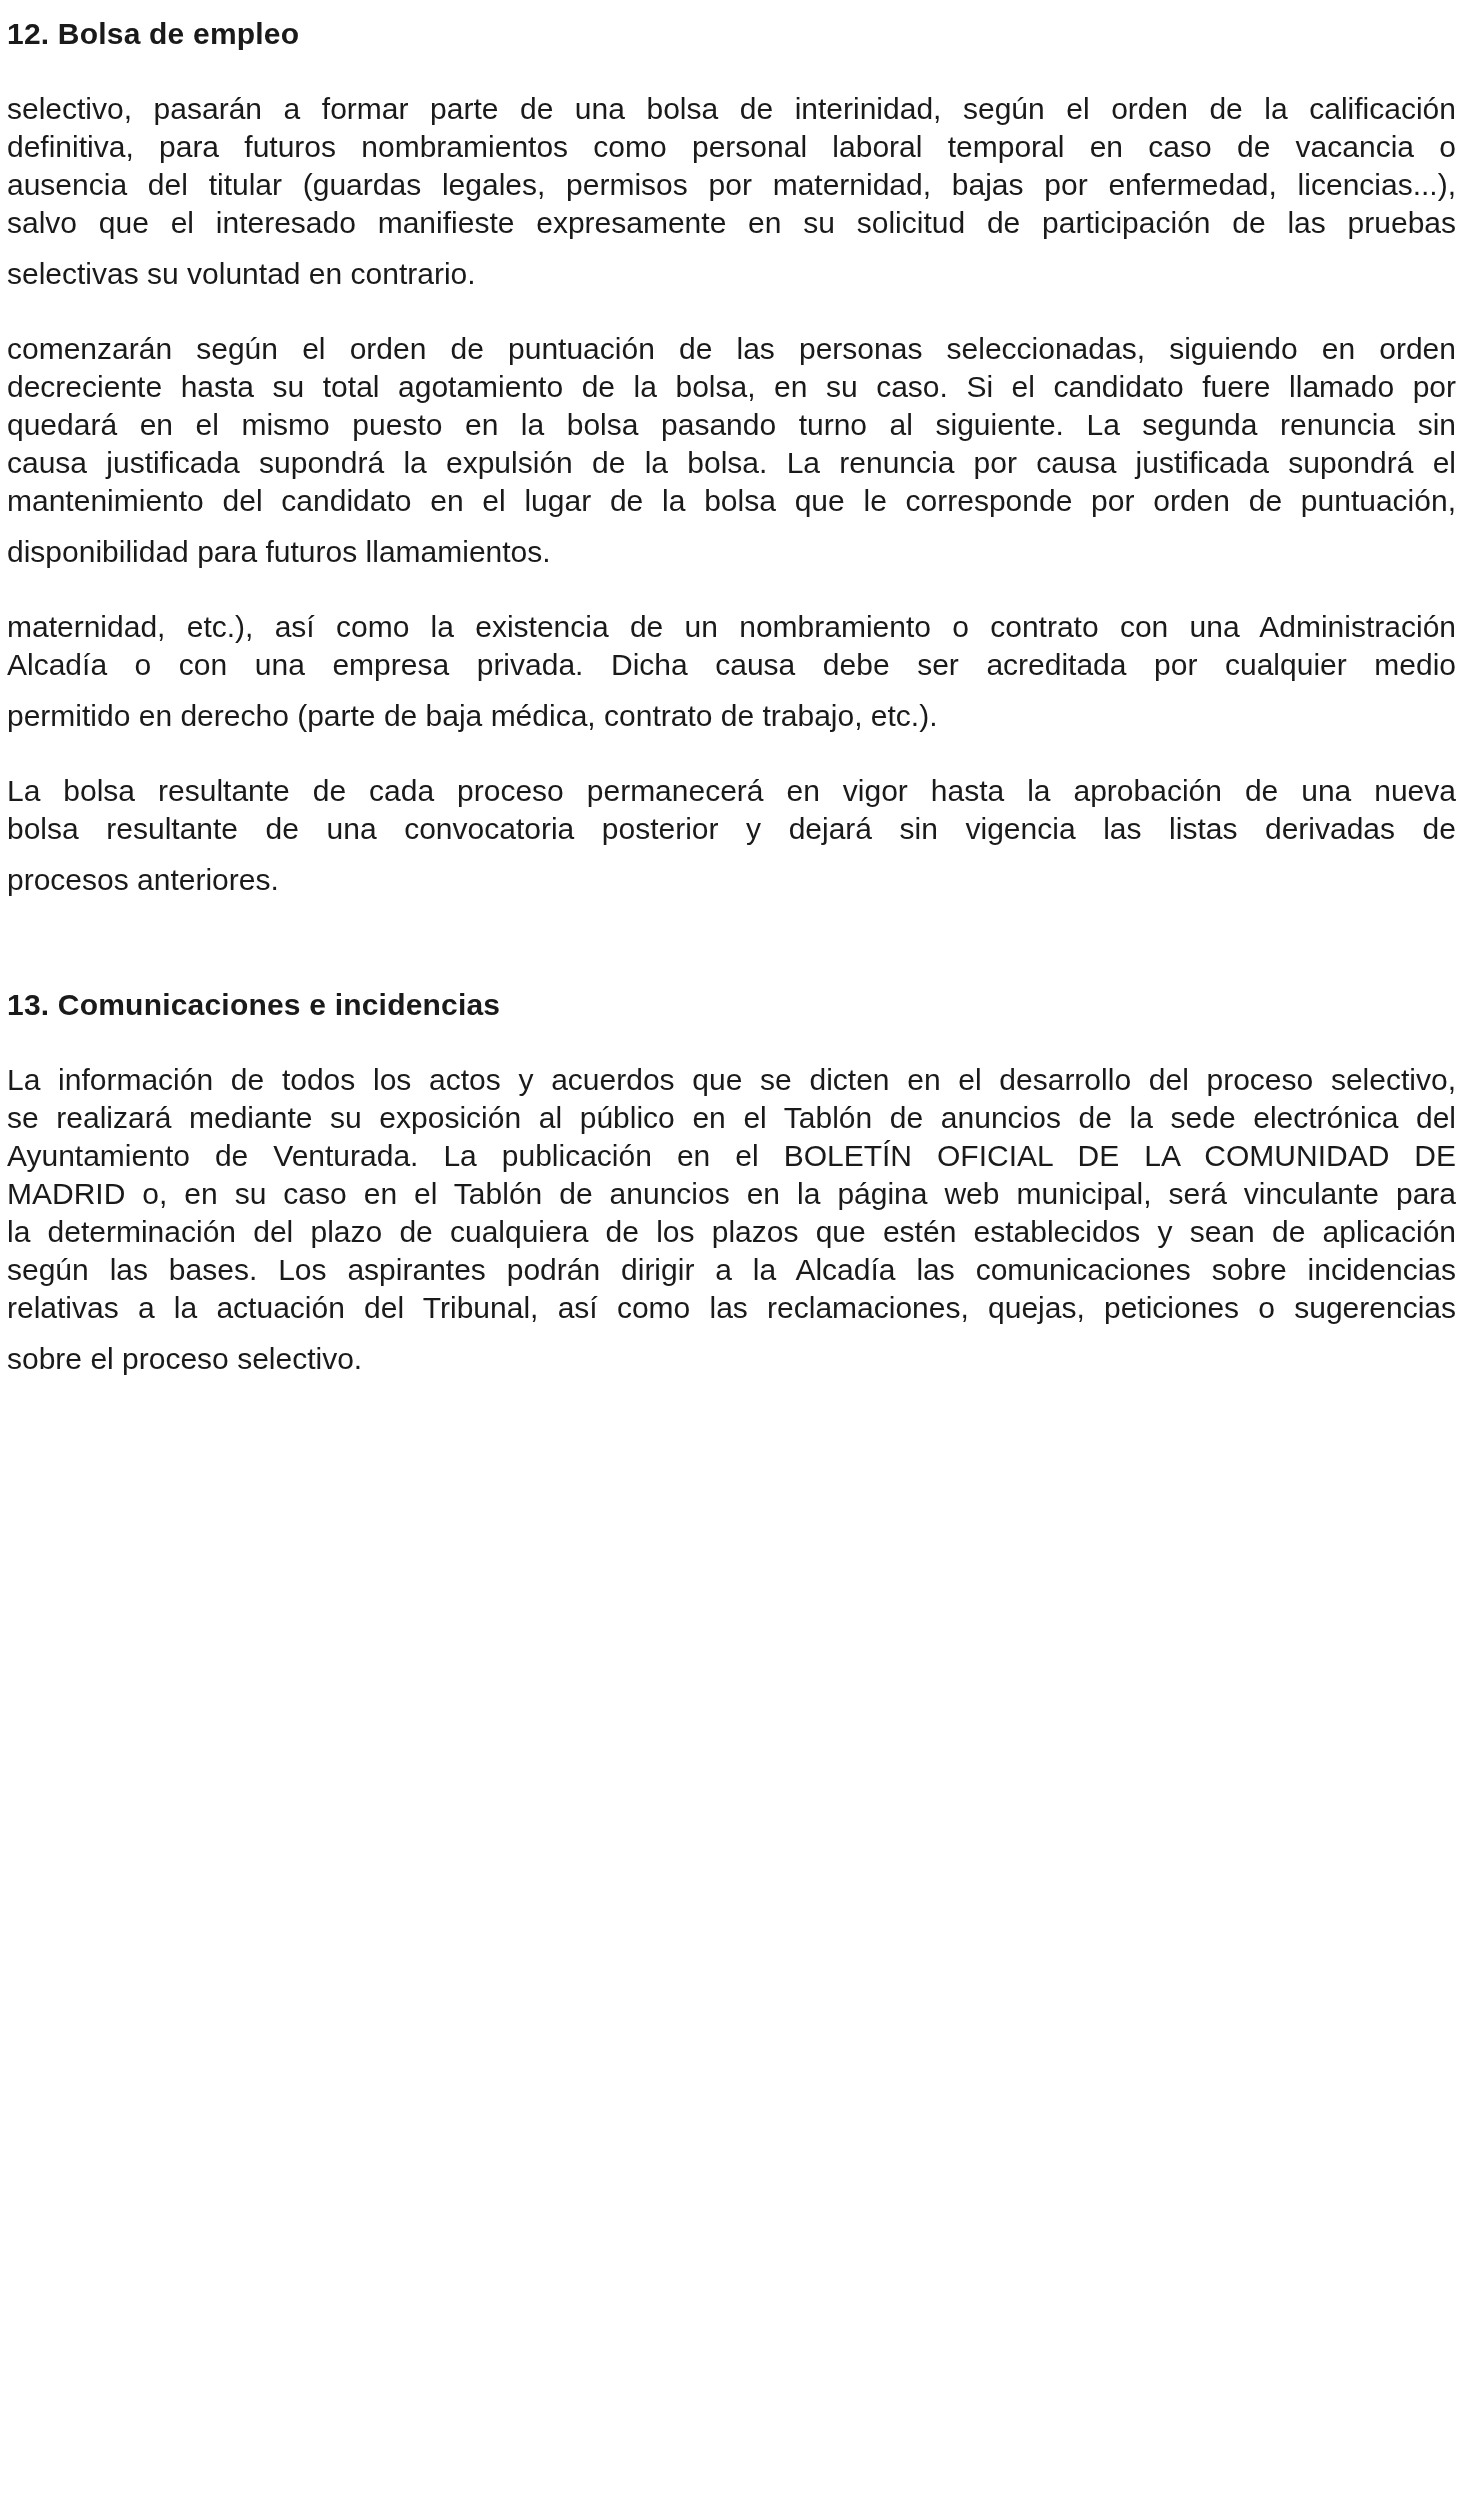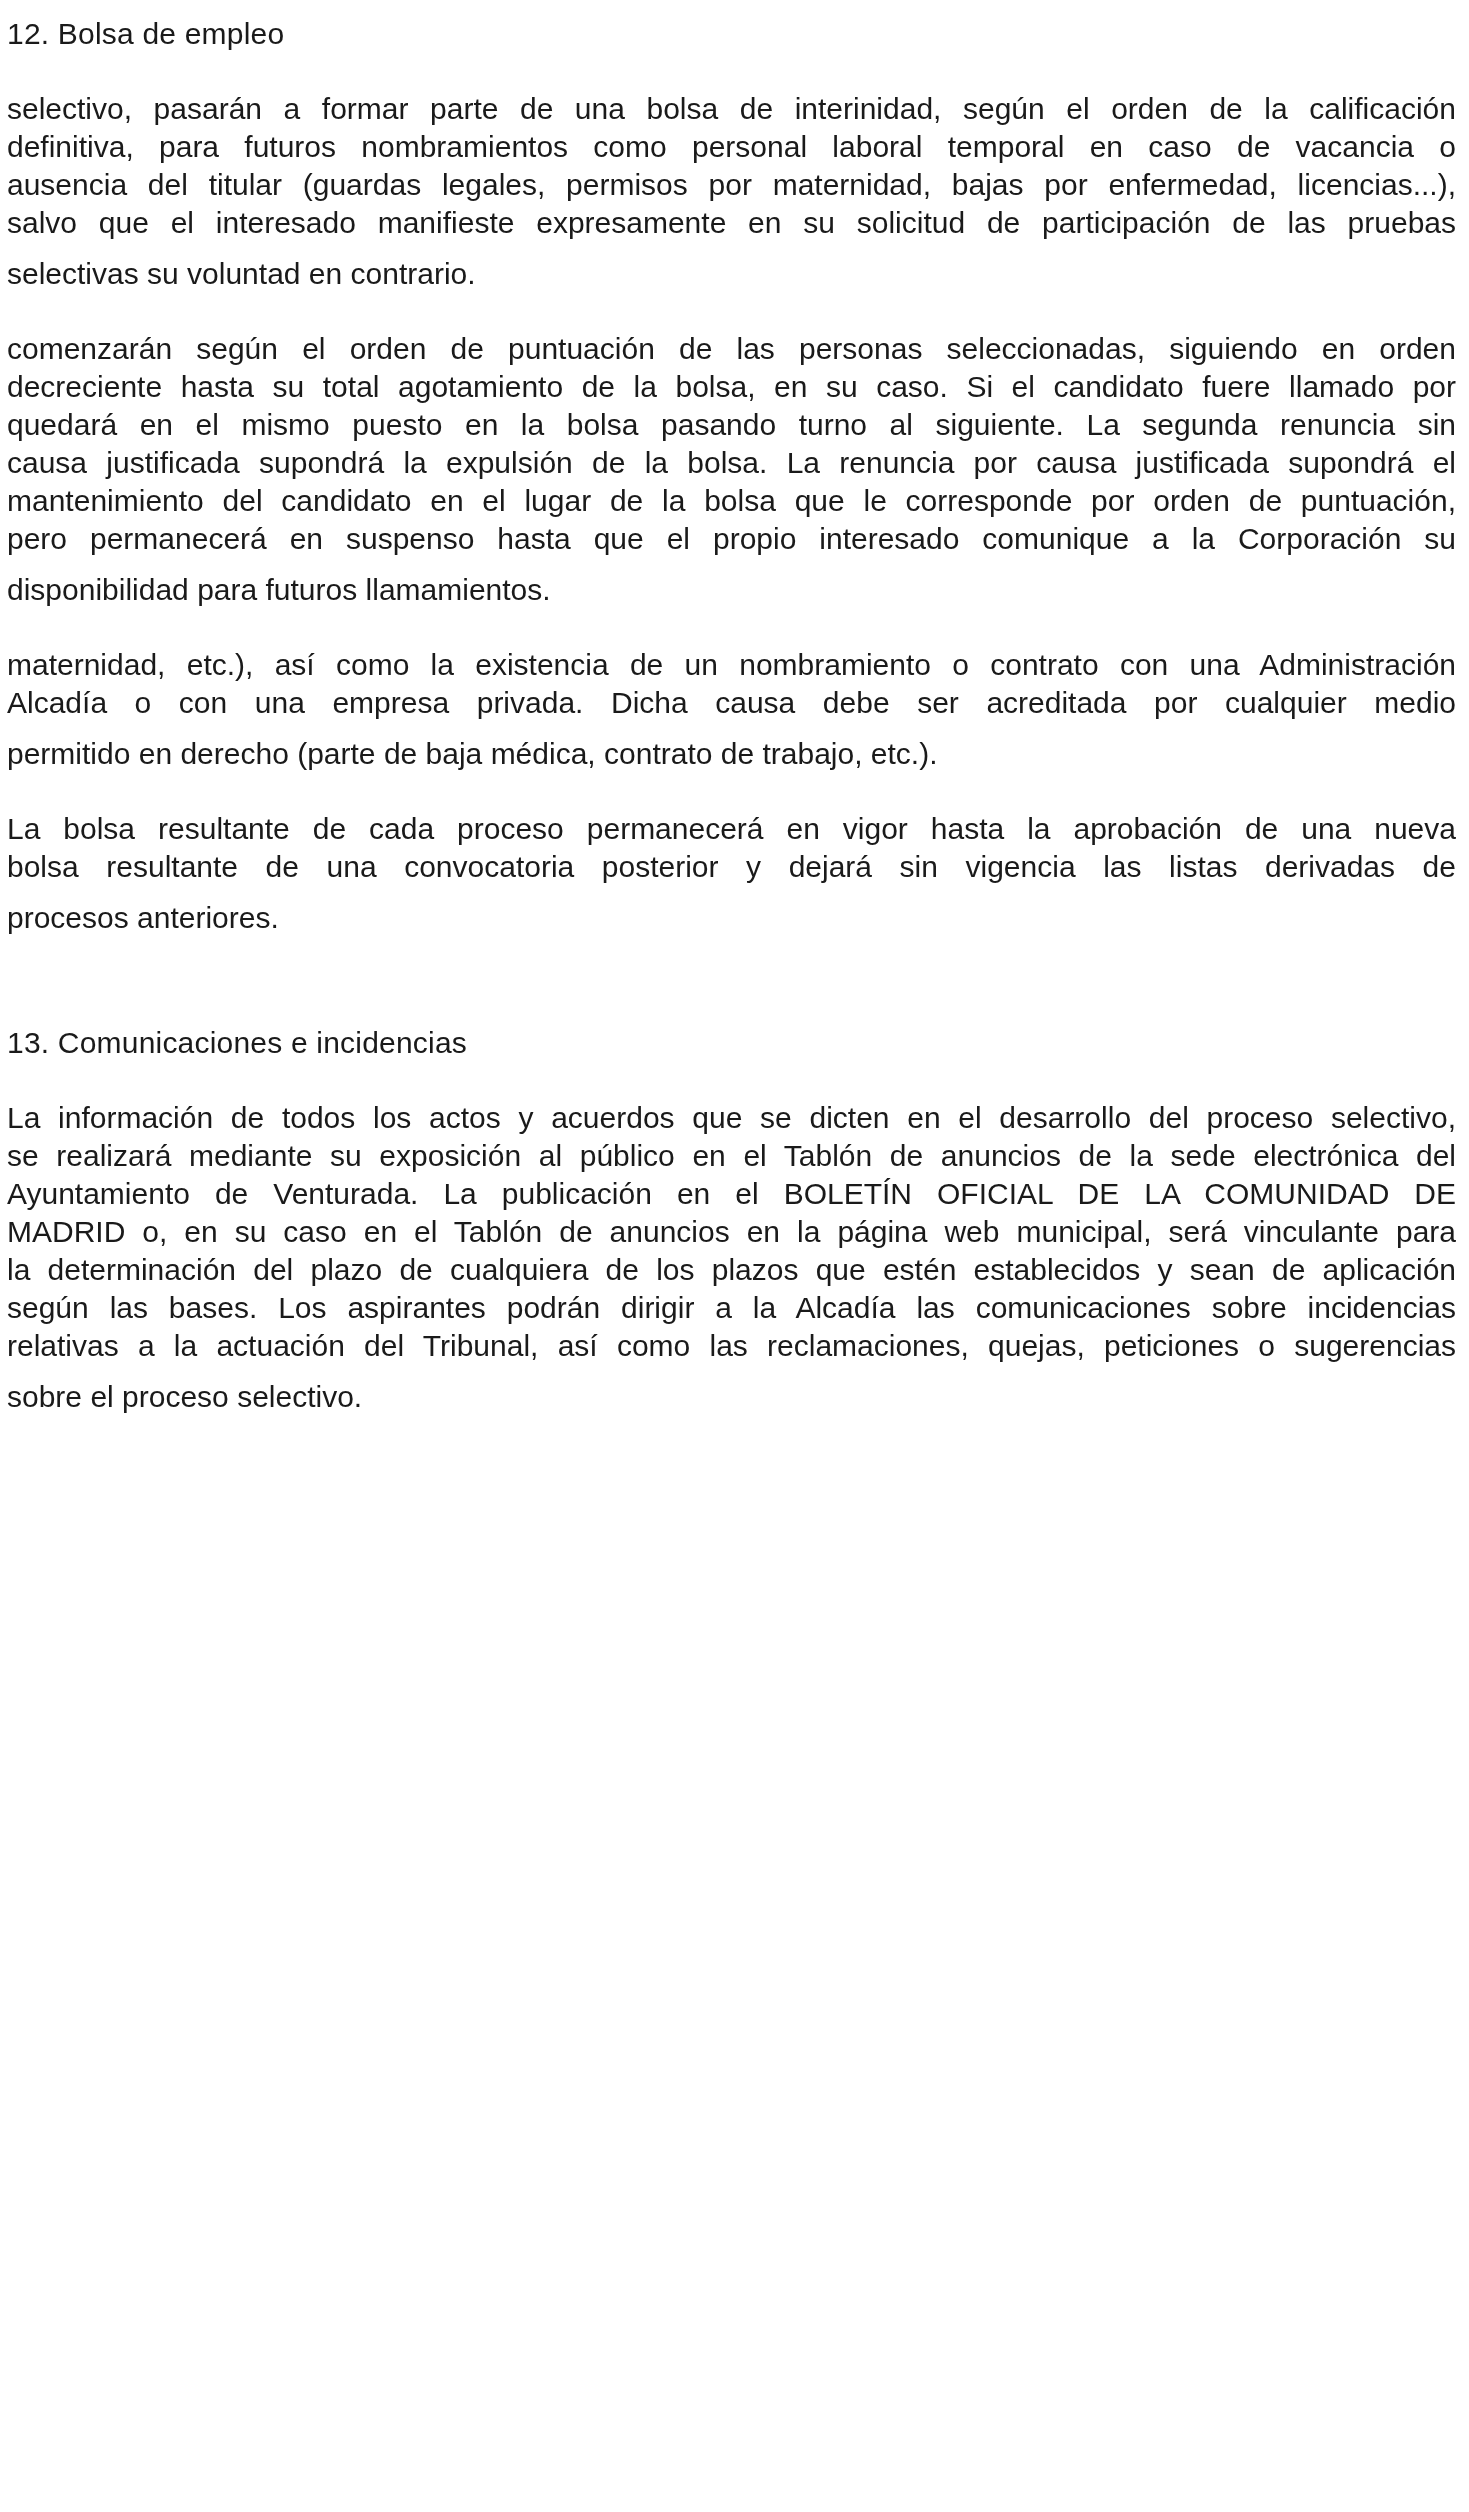--- a/index.html
+++ b/index.html
@@ -15,21 +15,21 @@
     background: #ffffff;
     color: #1a1a1a;
     font-family: "Liberation Sans", "DejaVu Sans", sans-serif;
     font-size: 30px;
     line-height: 38px;
     padding: 15px 14px 0 7px;
     overflow: hidden;
   }
   .doc-heading {
     font-size: 30px;
-    font-weight: normal;
+    font-weight: bold;
     line-height: 38px;
     margin: 0 0 37px 0;
     letter-spacing: 0.2px;
   }
   .doc-paragraph {
     margin: 0 0 37px 0;
     text-align: justify;
   }
   .section-gap .doc-heading {
     margin-top: 87px;
@@ -60,21 +60,20 @@
         <span class="docline">salvo que el interesado manifieste expresamente en su solicitud de participación de las pruebas</span>
         <span class="docline last">selectivas su voluntad en contrario.</span>
       </p>
 
     <p class="doc-paragraph">
         <span class="docline">comenzarán según el orden de puntuación de las personas seleccionadas, siguiendo en orden</span>
         <span class="docline">decreciente hasta su total agotamiento de la bolsa, en su caso. Si el candidato fuere llamado por</span>
         <span class="docline">quedará en el mismo puesto en la bolsa pasando turno al siguiente. La segunda renuncia sin</span>
         <span class="docline">causa justificada supondrá la expulsión de la bolsa. La renuncia por causa justificada supondrá el</span>
         <span class="docline">mantenimiento del candidato en el lugar de la bolsa que le corresponde por orden de puntuación,</span>
-        <span class="docline">pero permanecerá en suspenso hasta que el propio interesado comunique a la Corporación su</span>
         <span class="docline last">disponibilidad para futuros llamamientos.</span>
       </p>
 
     <p class="doc-paragraph">
         <span class="docline">maternidad, etc.), así como la existencia de un nombramiento o contrato con una Administración</span>
         <span class="docline">Alcadía o con una empresa privada. Dicha causa debe ser acreditada por cualquier medio</span>
         <span class="docline last">permitido en derecho (parte de baja médica, contrato de trabajo, etc.).</span>
       </p>
 
     <p class="doc-paragraph">

